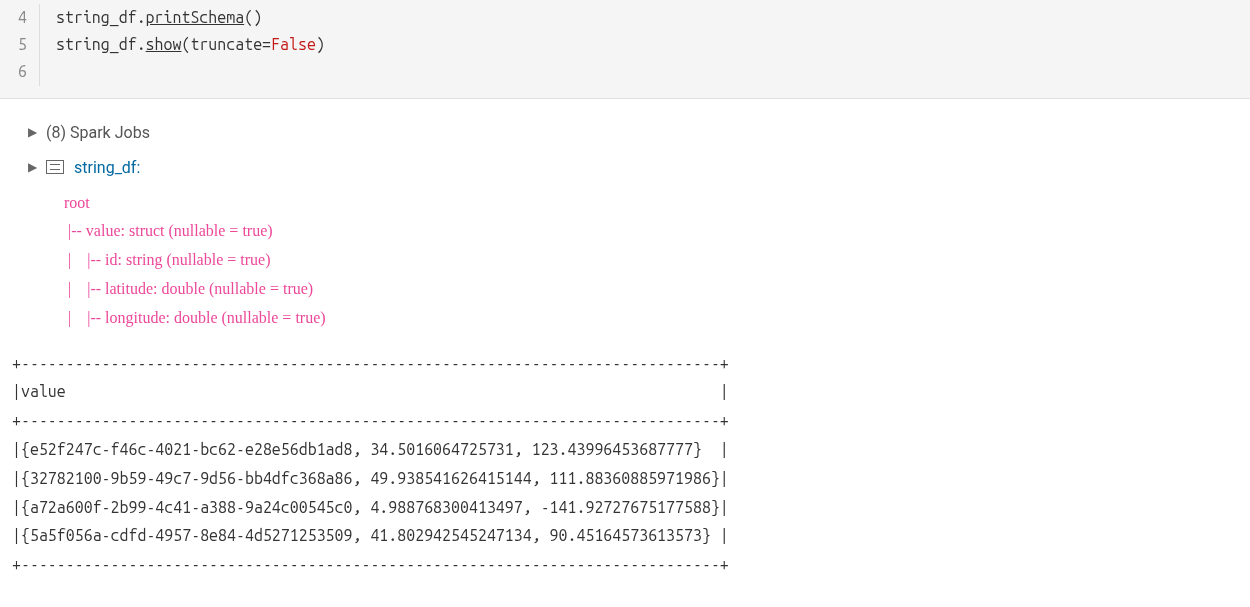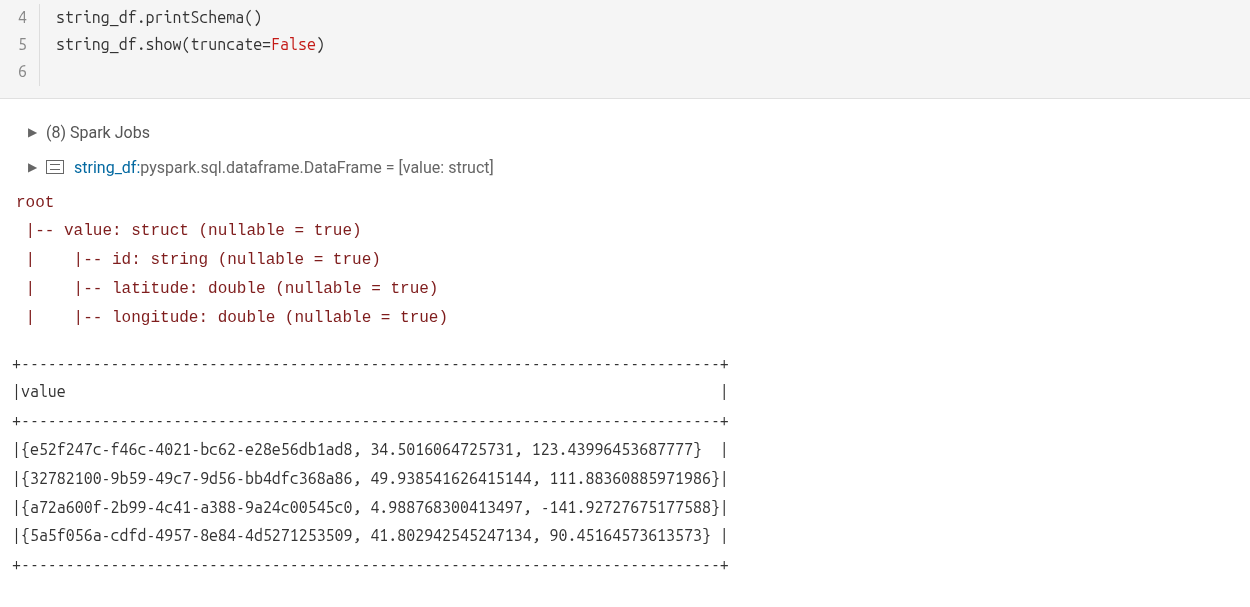--- a/index.html
+++ b/index.html
@@ -32,20 +32,21 @@
       user-select: none;
       border-right: 1px solid #ddd;
       margin-right: 16px;
     }
     .code-content {
       color: #333;
       white-space: pre;
     }
     .code-method {
       color: #333;
+      text-decoration: underline;
     }
     .code-keyword {
       color: #c41a16;
       font-weight: normal;
     }
     .output-section {
       padding: 16px 8px;
     }
     .expandable-row {
       display: flex;
@@ -81,26 +82,27 @@
     }
     .df-icon::after {
       content: "";
       position: absolute;
       left: 3px;
       right: 3px;
       bottom: 3px;
       border-top: 1px solid #666;
     }
     .schema-output {
-      font-family: Liberation Mono, monospace;
+      font-family: Liberation Serif, serif;
       font-size: 16px;
       line-height: 1.8;
       padding: 4px 4px 4px 8px;
       white-space: pre;
-      color: #7f1d1d;
+      color: #ec4899;
+      margin-left: 48px;
     }
     .table-output {
       font-family: "Monaco", "Menlo", "Ubuntu Mono", monospace;
       font-size: 16px;
       line-height: 1.8;
       padding: 12px 4px 4px 4px;
       white-space: pre;
       color: #333;
     }
     .df-label {
@@ -133,21 +135,20 @@
 <div class="output-section">
   <div class="expandable-row">
     <span class="expand-arrow">▶</span>
     <span>(8) Spark Jobs</span>
   </div>
 
   <div class="expandable-row">
     <span class="expand-arrow">▶</span>
     <span class="df-icon"></span>
     <span class="df-label">string_df:</span>
-    <span class="df-type">  pyspark.sql.dataframe.DataFrame = [value: struct]</span>
   </div>
 
   <div class="schema-output" id="schema-output">root
  |-- value: struct (nullable = true)
  |    |-- id: string (nullable = true)
  |    |-- latitude: double (nullable = true)
  |    |-- longitude: double (nullable = true)</div>
 
   <div class="table-output" id="table-output">+------------------------------------------------------------------------------+
 |value                                                                         |

